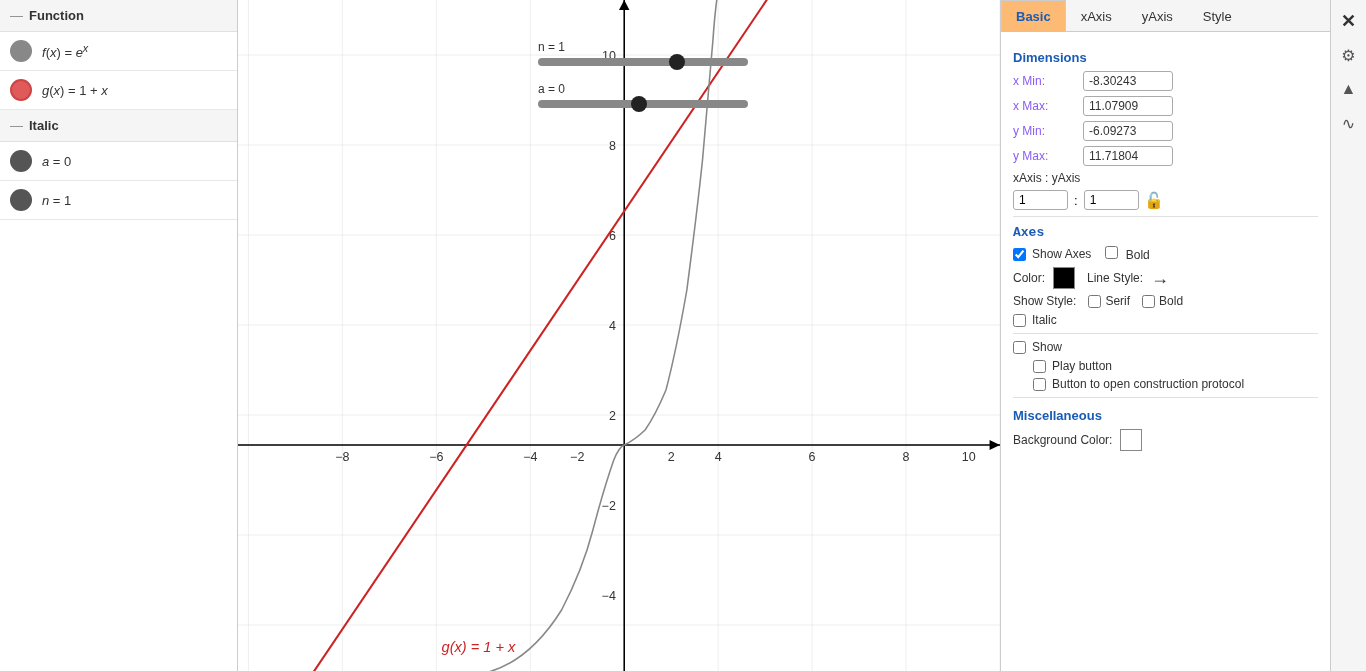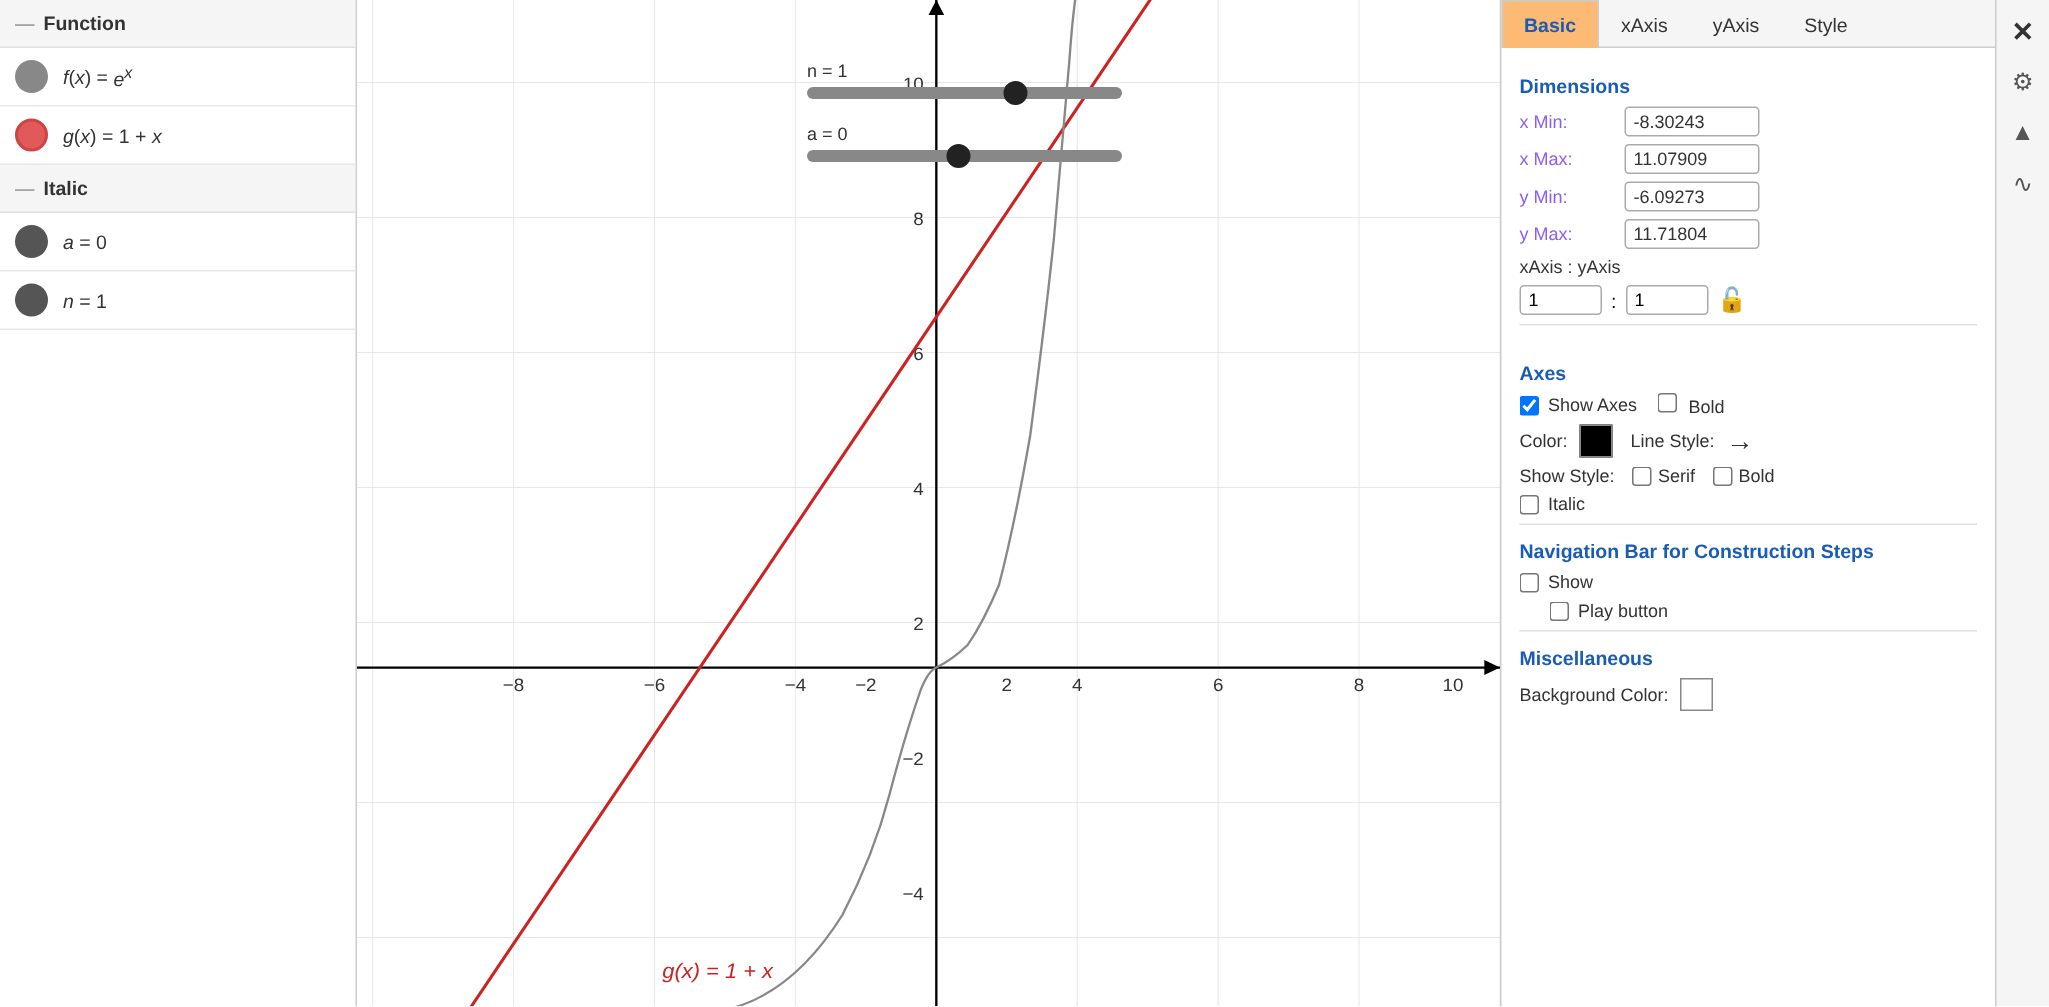--- a/index.html
+++ b/index.html
@@ -149,21 +149,21 @@
     }
     .lock-btn {
       background: none;
       border: none;
       cursor: pointer;
       font-size: 16px;
       color: #888;
       margin-left: 6px;
     }
 
-    .axes-section { margin-top: 24px; }
+    .axes-section { margin-top: 8px; font-family: Liberation Mono, monospace; }
 
     .checkbox-row {
       display: flex;
       align-items: center;
       margin: 5px 0;
     }
     .checkbox-row input[type=checkbox] {
       margin-right: 6px;
     }
     .checkbox-label {
@@ -495,29 +495,32 @@
       <span class="checkbox-label">Bold</span>
     </div>
 
     <div class="checkbox-row">
       <input type="checkbox" style="">
       <span class="checkbox-label">Italic</span>
     </div>
 
     <hr class="divider-line">
 
-    <div class="section-title nav-section">Navigation Bar for Construction Steps</div>
 
     <div class="checkbox-row">
       <input type="checkbox" style="">
       <span class="checkbox-label">Show</span>
     </div>
     <div class="sub-checkbox-row">
       <input type="checkbox" style="">
       <span class="checkbox-label">Play button</span>
+    </div>
+    <div class="sub-checkbox-row">
+      <input type="checkbox" style="">
+      <span class="checkbox-label">Button to open construction protocol</span>
     </div>
 
     <hr class="divider-line">
 
     <div class="section-title misc-section">Miscellaneous</div>
 
     <div class="bg-color-row">
       <span class="color-label">Background Color:</span>
       <div class="bg-color-swatch"></div>
     </div>

